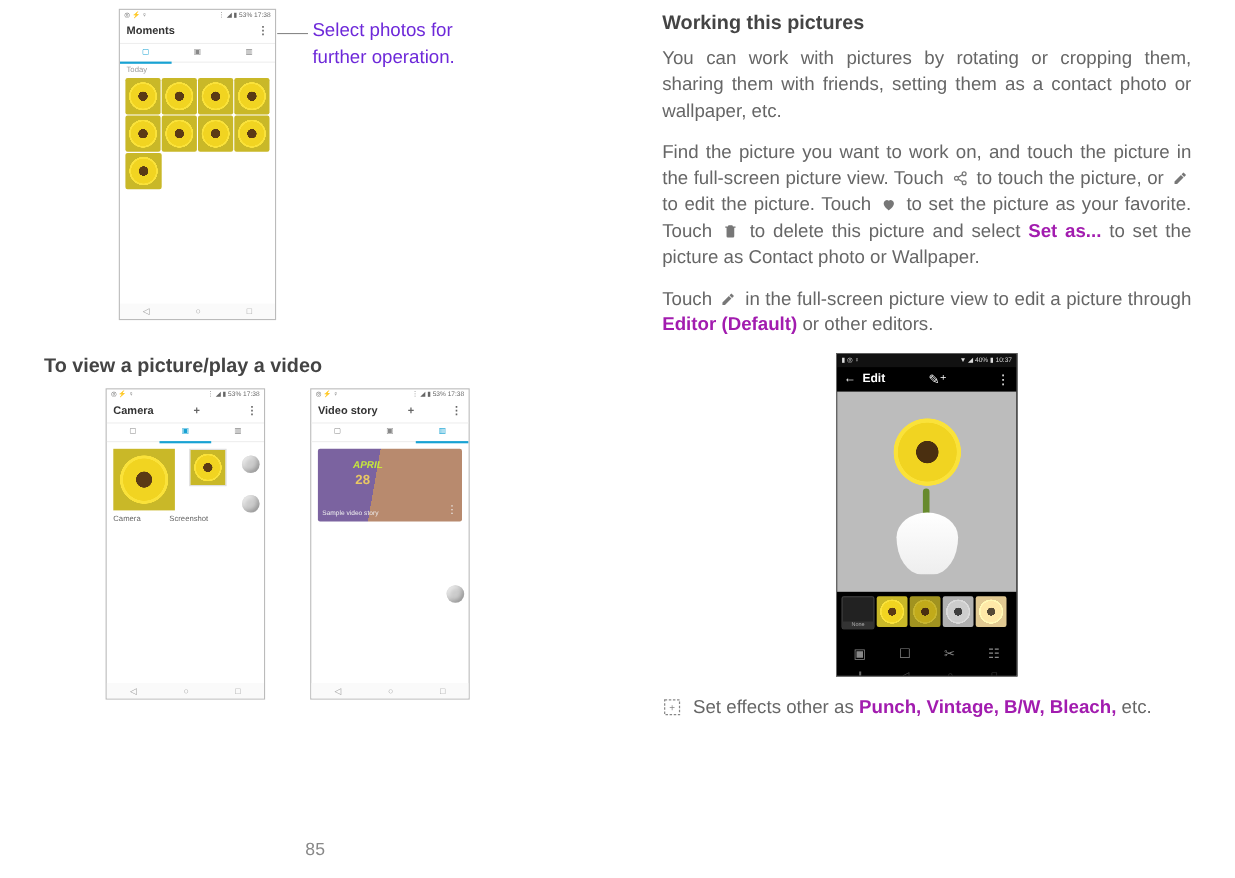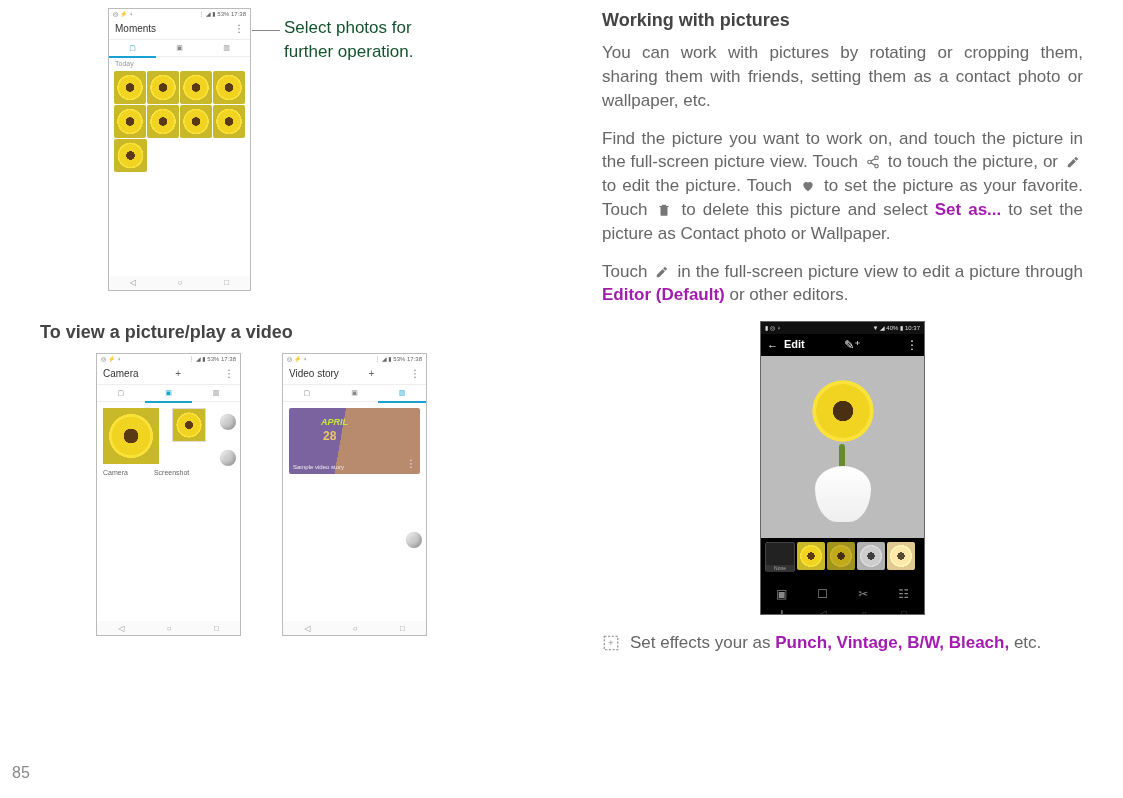--- a/index.html
+++ b/index.html
@@ -17,34 +17,34 @@
   .page {
     position: absolute;
     top: 0;
     width: 561px;
     height: 798px;
     padding: 0 40px 0 40px;
     box-sizing: border-box;
   }
   .page-left  { left: 0; }
   .page-right { left: 562px; }
-  .pagenum { position:absolute; bottom:14px; left:0; right:0; text-align:left; color:#888; font-size:16px;padding-left:12px; }
+  .pagenum { position:absolute; bottom:14px; left:0; right:0; text-align:center; color:#888; font-size:16px;padding-left:12px; }
 
   
   .phone {
     border:1px solid #bbb;
     background:#fff;
     box-sizing:border-box;
     position:relative;
     overflow:hidden;
     display:inline-block;
     vertical-align:top;
   }
   .statusbar { height:10px; display:flex; justify-content:space-between; font-size:6px; color:#666; padding:0 4px; align-items:center; }
-  .titlebar { height:20px; display:flex; align-items:center; padding-left:6px; font-size:10px; font-weight:normal; color:#333;}
+  .titlebar { height:20px; display:flex; align-items:center; padding-left:6px; font-size:10px; font-weight:bold; color:#333;}
   .titlebar .menu { margin-left:auto; padding:0 6px; color:#666;}
   .tabbar { height:16px; border-top:1px solid #eee; border-bottom:1px solid #eee; display:flex;}
   .tabbar span { flex:1; height:100%; display:flex; align-items:center; justify-content:center; font-size:7px; color:#888;}
   .tabbar .active { color:#18a2d3; border-bottom:2px solid #18a2d3;}
   .navbar { position:absolute; bottom:0; left:0; right:0; height:14px; display:flex; justify-content:space-around; align-items:center; font-size:8px; color:#999; background:#fafafa;}
 
   .flower {
     background: radial-gradient(circle at 50% 50%, #5a3a15 0 18%, #f1d421 19% 45%,  #fae23a 46% 52%, transparent 53%), #e9e04a;
     background-color:#e9e04a;
   }
@@ -98,21 +98,21 @@
   .p4-tools { height:24px; background:#000; display:flex; justify-content:space-around; align-items:center;}
   .p4-tools svg, .p4-tools span { color:#888; font-size:12px;}
   .p4-nav { height:14px; background:#000; color:#666; font-size:8px; display:flex; justify-content:space-around; align-items:center;}
 
   
   h3.sec { color:#444; font-size:18px; font-weight:bold; margin:12px 0 8px 0;}
   p.body { color:#666; margin:0 0 14px 0; text-align:justify;}
   .b { font-weight:bold; color:#a21caf;}
   .inline-icon { display:inline-block; width:16px; height:14px; vertical-align:-2px; margin:0 2px;}
 
-  .callout { position:absolute; color:#14532d; font-size:17px;}
+  .callout { position:absolute; color:#6d28d9; font-size:17px;}
   .callout-line { position:absolute; height:1px; background:#888;}
 
   .bullet-row { display:flex; gap:10px; align-items:flex-start;}
   .bullet-icon { flex:0 0 auto; margin-top:3px;}
 
   .flower-thumb { background: radial-gradient(circle at 50% 50%, #5a3a15 0 18%, #f1d421 19% 48%, #fae23a 49% 55%, #c9b828 56% 100%); }
 </style>
 </head>
 <body>
 
@@ -236,21 +236,21 @@
         </div>
       </div>
     </div>
   </div>
 
   <div class="pagenum">85</div>
 </div>
 
 <div class="page page-right">
 
-  <h3 class="sec" style="margin-top:8px;">Working with pictures</h3>
+  <h3 class="sec" style="margin-top:8px;">Working this pictures</h3>
 
   <p class="body">You can work with pictures by rotating or cropping them, sharing them with friends, setting them as a contact photo or wallpaper, etc.</p>
 
   <p class="body">
     <span>Find the picture you want to work on, and touch the picture in the full-screen picture view. Touch </span>
     <span class="inline-icon">
       <svg viewBox="0 0 24 24" width="16" height="14">
           <g fill="none" stroke="#777" stroke-width="2">
             <circle cx="18" cy="5" r="3"></circle>
             <circle cx="6" cy="12" r="3"></circle>
@@ -335,17 +335,17 @@
   </div>
 
   <div class="bullet-row">
     <span class="bullet-icon">
       <svg width="18" height="18" viewBox="0 0 24 24">
           <rect x="3" y="3" width="18" height="18" fill="none" stroke="#888" stroke-width="1.5" stroke-dasharray="3 2"></rect>
           <text x="12" y="16" text-anchor="middle" font-size="12" fill="#888">+</text>
         </svg>
     </span>
     <p class="body" style="margin:0;">
-      <span>Set effects your as </span><span class="b">Punch, Vintage, B/W, Bleach,</span><span> etc.</span>
+      <span>Set effects other as </span><span class="b">Punch, Vintage, B/W, Bleach,</span><span> etc.</span>
     </p>
   </div>
 
 </div>
 
 </body></html>

